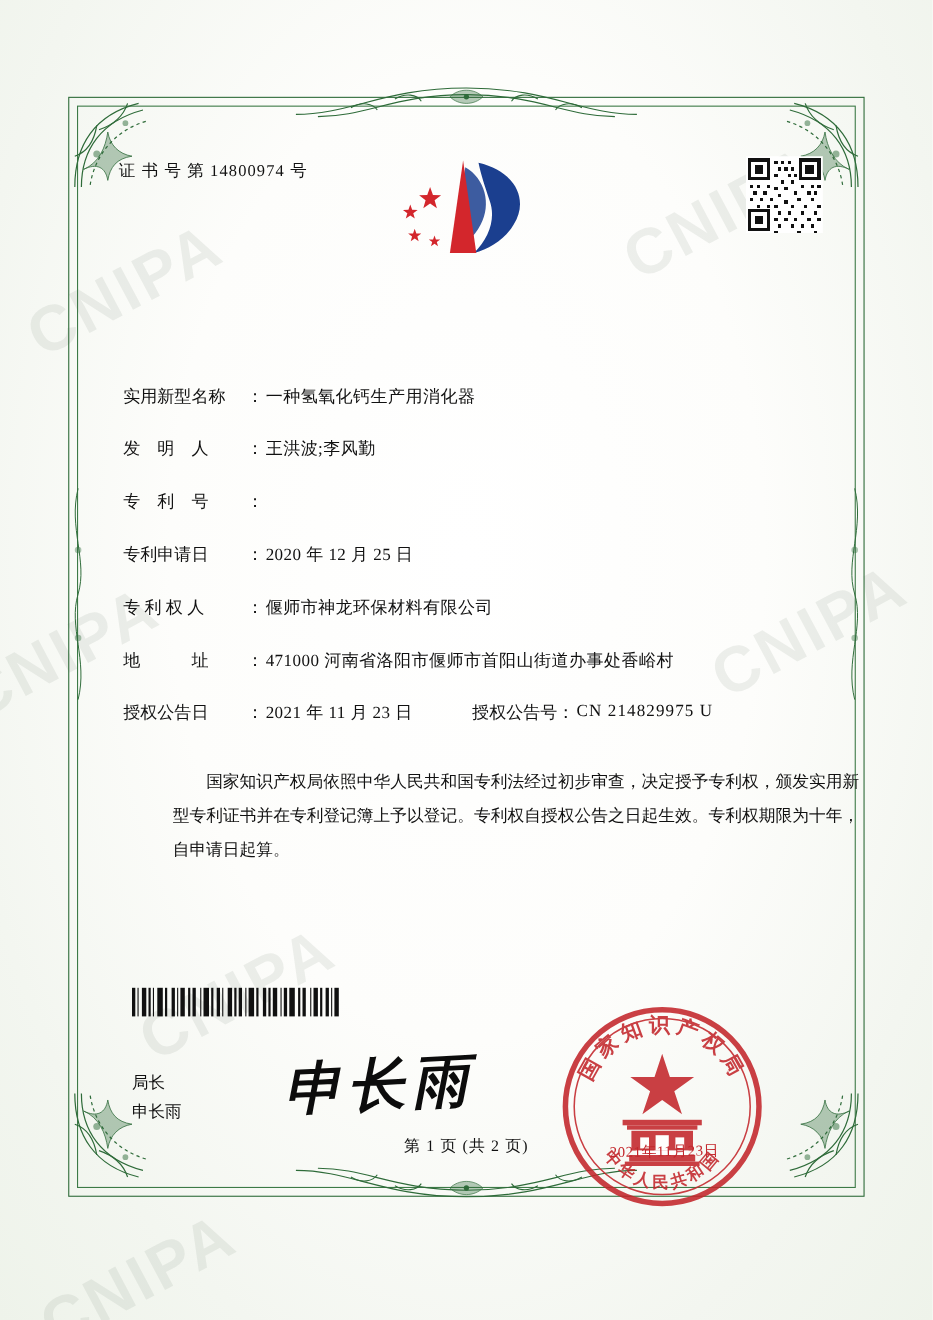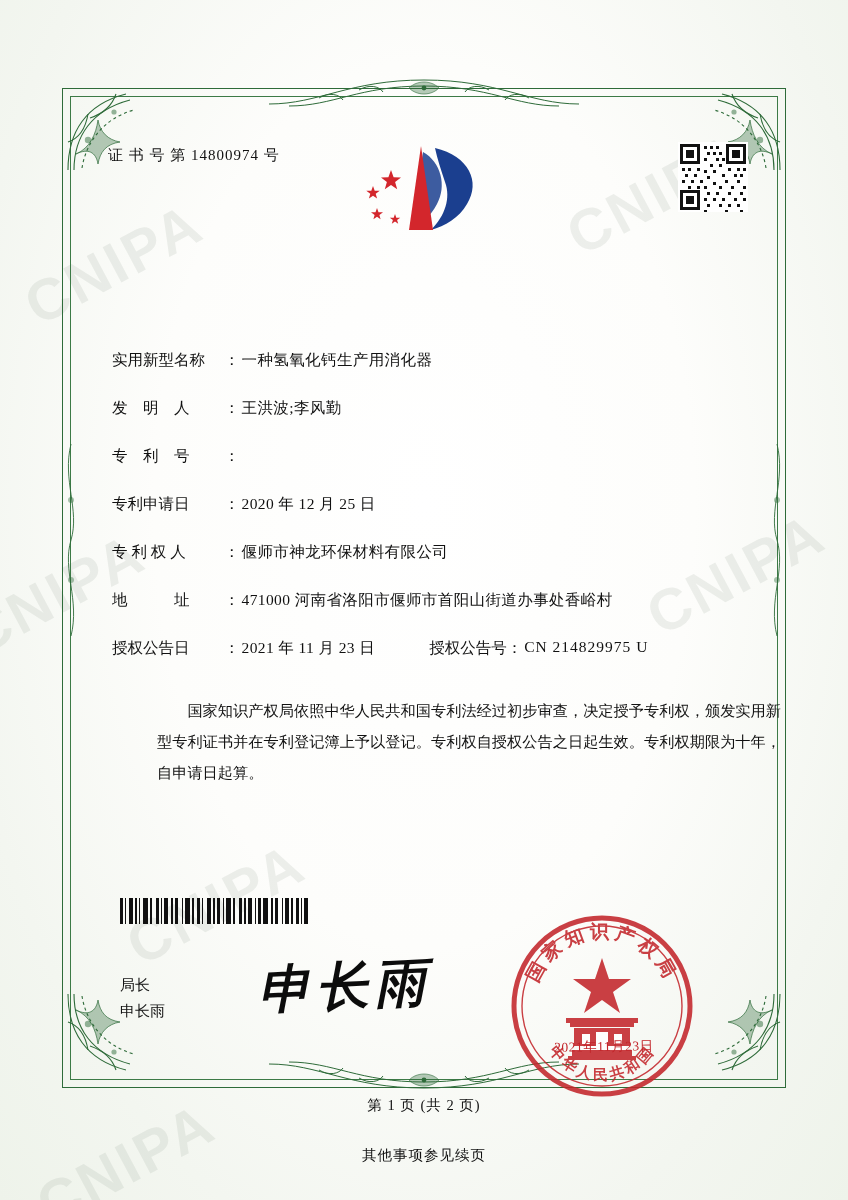--- a/index.html
+++ b/index.html
@@ -244,21 +244,21 @@
     color: #c3262b;
     letter-spacing: 0.5px;
     transform: rotate(-1deg);
   }
 
   
   .page-no {
     position: absolute;
     left: 0;
     right: 0;
-    top: 1096px;
+    top: 1032px;
     text-align: center;
     font-size: 14.5px;
     color: #111;
     letter-spacing: 1px;
   }
   .foot-note {
     position: absolute;
     left: 0;
     right: 0;
     top: 1146px;
@@ -651,15 +651,14 @@
         <path id="sealArcBot" d="M 32 106 A 62 62 0 0 0 156 106" fill="none"></path>
         <text font-family="'Liberation Serif', serif" font-size="15" font-weight="700" fill="#c3262b" letter-spacing="3">
           <textPath href="#sealArcBot" startOffset="50%" text-anchor="middle">中华人民共和国</textPath>
         </text>
       </g>
     </svg>
   </div>
   <div class="seal-date">2021年11月23日</div>
 
   <div class="page-no">第 1 页 (共 2 页)</div>
-  <div class="foot-note">其他事项参见续页</div>
 
 </div>
 
 </body></html>

